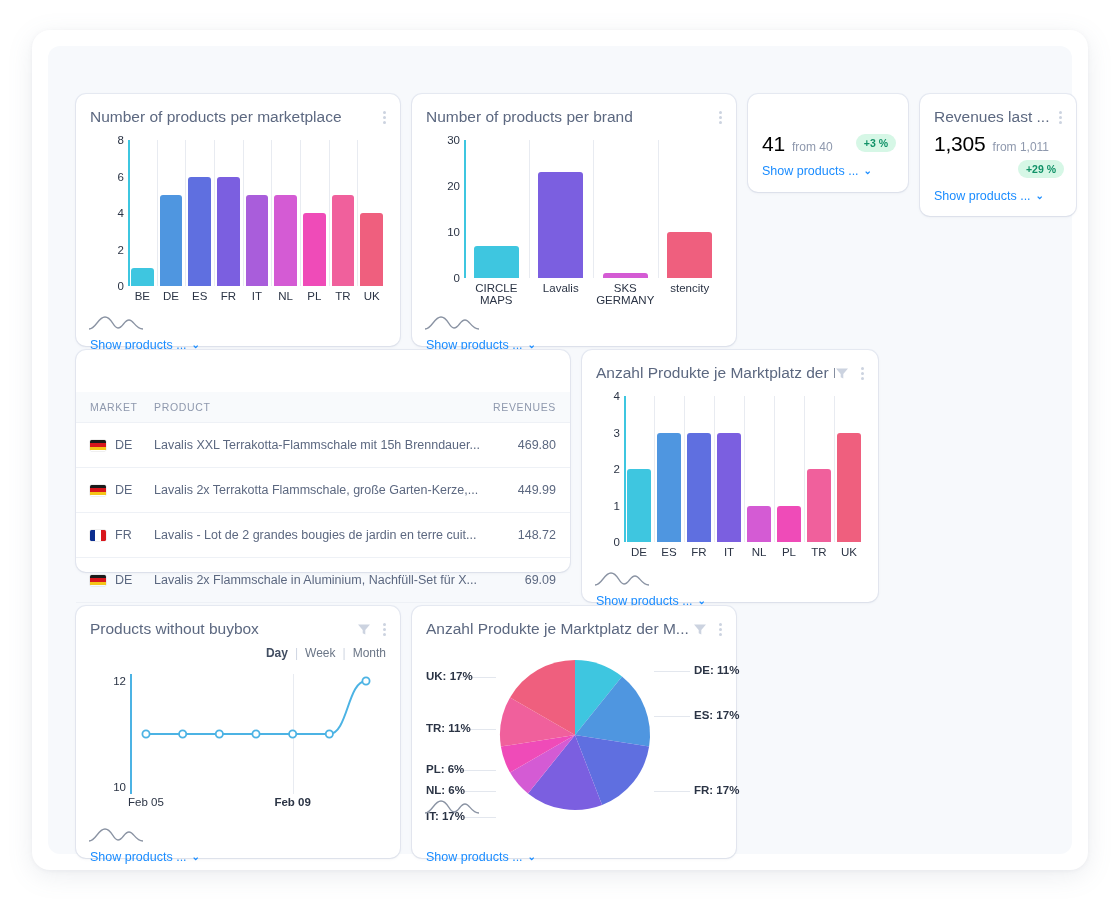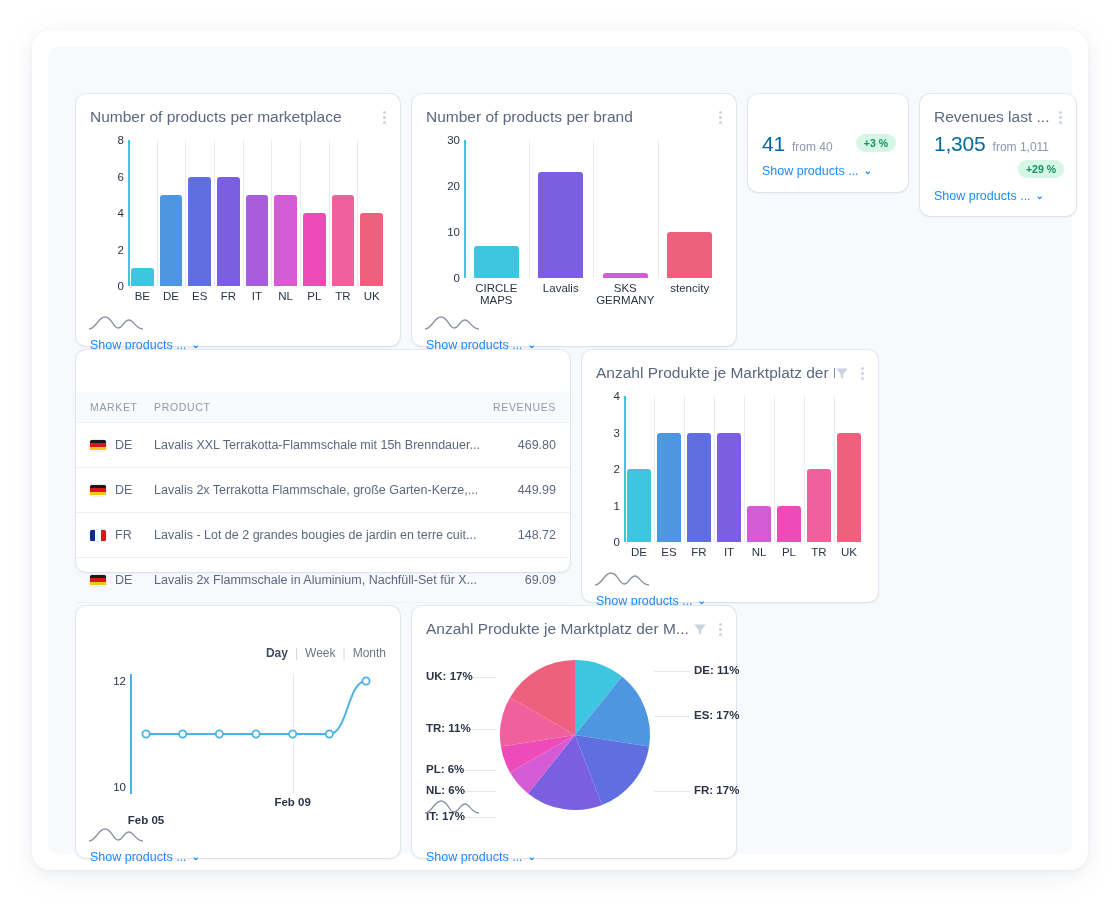--- a/index.html
+++ b/index.html
@@ -78,21 +78,21 @@
     position: absolute; bottom: 0;
     border-radius: 3px 3px 0 0;
   }
   .cat {
     position: absolute; font-size: 11.5px; color: #2b3445;
     text-align: center; line-height: 12px;
   }
 
   
   .kpi-row { position: absolute; left: 14px; display: flex; align-items: baseline; gap: 7px; }
-  .kpi-big { font-size: 21px; color: #0369a1; font-weight: 400; letter-spacing: -0.2px; }
+  .kpi-big { font-size: 21px; color: #000000; font-weight: 400; letter-spacing: -0.2px; }
   .kpi-from { font-size: 12px; color: #8e98ad; }
   .badge {
     position: absolute;
     background: #d6f7e6; color: #11past; color: #119268;
     font-size: 10.5px; font-weight: bold;
     padding: 3px 8px; border-radius: 10px; white-space: nowrap;
   }
 
   
   table { width: 100%; border-collapse: collapse; }
@@ -408,20 +408,35 @@
       <path d="M1 17 C8 17 10 5 17 5 C24 5 25 16 30 16 C35 16 36 8 41 8 C46 8 47 17 55 17" fill="none" stroke="#8a93a3" stroke-width="1.3"></path>
     </svg>
   </div>
   <div class="show-link" style="left:14px; top:244px;">
     <span>Show products ...</span>
     <span class="chev">⌄</span>
   </div>
 </div>
 
 <div class="card" style="left:28px; top:560px; width:324px; height:252px;">
+  <div class="card-head">
+    <div class="card-title">Products without buybox</div>
+    <div class="head-icons">
+      <div class="funnel">
+        <svg viewBox="0 0 14 13" width="14" height="13">
+          <path d="M1 1.5 H13 L8.3 7 V11.6 L5.7 10.2 V7 Z" fill="#ccd3e0"></path>
+        </svg>
+      </div>
+      <div class="kebab">
+              <i></i>
+              <i></i>
+              <i></i>
+            </div>
+    </div>
+  </div>
   <div class="seg-row" style="right:14px; top:40px;" id="segrow">
           <span class="on">Day</span>
           <span class="sep">|</span>
           <span class="">Week</span>
           <span class="sep">|</span>
           <span class="">Month</span>
         </div>
   <div class="plot" id="line1" style="left:14px; top:68px; width:296px; height:150px;">
           <div class="axis-lbl" style="left:4px; top:108px; width:32px;">10</div>
           <div class="axis-lbl" style="left:4px; top:2px; width:32px;">12</div>
@@ -430,21 +445,21 @@
           <svg style="position:absolute; left:0; top:0; overflow:visible;" width="296" height="120">
           <path d="M56 60 C74.33333333333333 60, 74.33333333333333 60, 92.66666666666666 60 C110.99999999999999 60, 110.99999999999999 60, 129.33333333333331 60 C147.66666666666666 60, 147.66666666666666 60, 166 60 C184.33333333333331 60, 184.33333333333331 60, 202.66666666666666 60 C221 60, 221 60, 239.33333333333334 60 C257.6666666666667 60, 257.6666666666667 7, 276 7" fill="none" stroke="#4cb3e4" stroke-width="2"></path>
             <circle cx="56" cy="60" r="3.6" fill="#fff" stroke="#4cb3e4" stroke-width="1.8"></circle>
             <circle cx="92.66666666666666" cy="60" r="3.6" fill="#fff" stroke="#4cb3e4" stroke-width="1.8"></circle>
             <circle cx="129.33333333333331" cy="60" r="3.6" fill="#fff" stroke="#4cb3e4" stroke-width="1.8"></circle>
             <circle cx="166" cy="60" r="3.6" fill="#fff" stroke="#4cb3e4" stroke-width="1.8"></circle>
             <circle cx="202.66666666666666" cy="60" r="3.6" fill="#fff" stroke="#4cb3e4" stroke-width="1.8"></circle>
             <circle cx="239.33333333333334" cy="60" r="3.6" fill="#fff" stroke="#4cb3e4" stroke-width="1.8"></circle>
             <circle cx="276" cy="7" r="3.6" fill="#fff" stroke="#4cb3e4" stroke-width="1.8"></circle>
           </svg>
-          <div class="cat" style="left:20px; width:72px; top:140px; font-weight:bold; color:#2b3445;">Feb 05</div>
+          <div class="cat" style="left:20px; width:72px; top:122px; font-weight:normal; color:#2b3445;">Feb 05</div>
           <div class="cat" style="left:166.66666666666666px; width:72px; top:122px; font-weight:bold; color:#2b3445;">Feb 09</div>
         </div>
   <div class="spark" style="left:12px; top:218px;">
     <svg viewBox="0 0 56 20" width="56" height="20">
       <path d="M1 17 C8 17 10 5 17 5 C24 5 25 16 30 16 C35 16 36 8 41 8 C46 8 47 17 55 17" fill="none" stroke="#8a93a3" stroke-width="1.3"></path>
     </svg>
   </div>
   <div class="show-link" style="left:14px; top:244px;">
     <span>Show products ...</span>
     <span class="chev">⌄</span>

